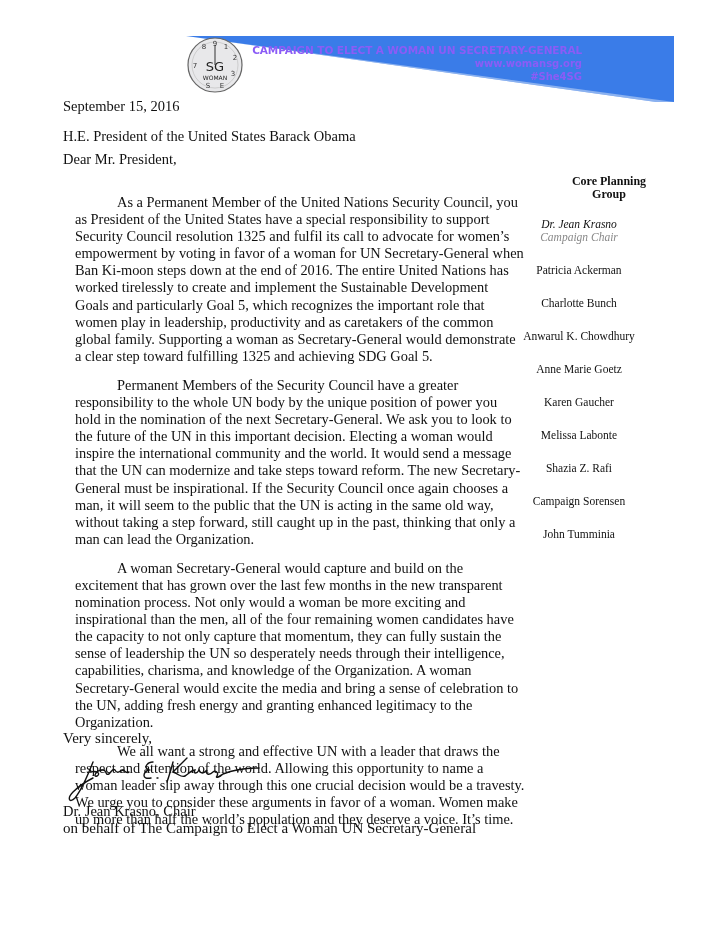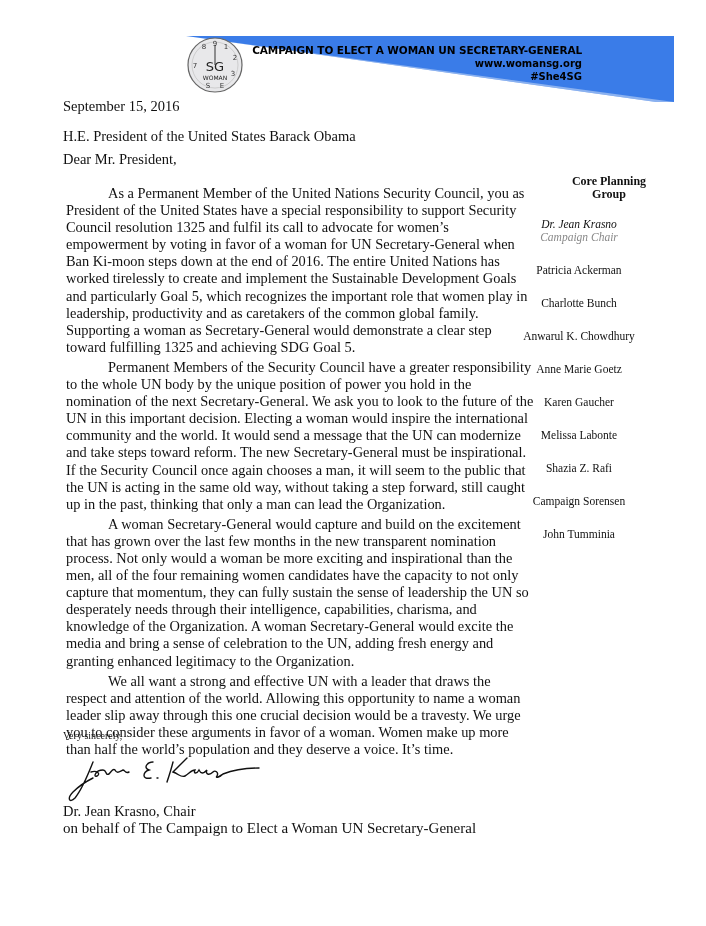--- a/index.html
+++ b/index.html
@@ -1,28 +1,28 @@
 <!DOCTYPE html>
 <html><head>
 <meta charset="utf-8">
 <style>
   html, body { margin: 0; padding: 0; background: #ffffff; }
   body { width: 706px; height: 926px; position: relative; overflow: hidden; font-family: "Liberation Serif", serif; color: #111; }
   .banner { position: absolute; left: 186px; top: 36px; width: 488px; height: 66px; }
   .banner svg { position: absolute; left: 0; top: 0; }
-  .banner-text { position: absolute; right: 92px; top: 8px; text-align: right; font-family: "DejaVu Sans", sans-serif; color: #000000; font-weight: bold; line-height: 13px; }
+  .banner-text { position: absolute; right: 92px; top: 8px; text-align: right; font-family: "DejaVu Sans", sans-serif; color: #8b5cf6; font-weight: bold; line-height: 13px; }
   .banner-title { font-size: 10.5px; letter-spacing: -0.1px; }
   .banner-url, .banner-tag { font-size: 10px; font-weight: bold; }
   .logo { position: absolute; right: 22px; top: 6px; width: 58px; height: 58px; }
   .date { position: absolute; left: 63px; top: 98px; font-size: 14.5px; }
   .recipient { position: absolute; left: 63px; top: 128px; font-size: 14.5px; }
   .salutation { position: absolute; left: 63px; top: 151px; font-size: 14.5px; text-align: center; }
   .body { position: absolute; left: 63px; top: 182px; width: 474px; font-size: 14.4px; line-height: 17.1px; }
-  .body p { margin: 3px; text-indent: 42px; }
-  .closing { position: absolute; left: 63px; top: 730px; font-size: 10px; }
+  .body p { margin: 12px; text-indent: 42px; }
+  .closing { position: absolute; left: 63px; top: 730px; font-size: 15px; }
   .signature { position: absolute; left: 63px; top: 748px; width: 210px; height: 60px; }
   .sig-name { position: absolute; left: 63px; top: 803px; font-size: 14.5px; }
   .sig-behalf { position: absolute; left: 63px; top: 820px; font-size: 15px; }
   .sidebar { position: absolute; right: 42px; top: 175px; width: 170px; text-align: center; font-size: 11.5px; }
   .sidebar-title { font-weight: bold; font-size: 12px; line-height: 13px; margin-left: 60px; }
   .member { margin-top: 20px; line-height: 13px; }
   .member-role { color: #888; }
   .sidebar .m0 { margin-top: 17px; font-style: italic; }
 </style>
 </head>

